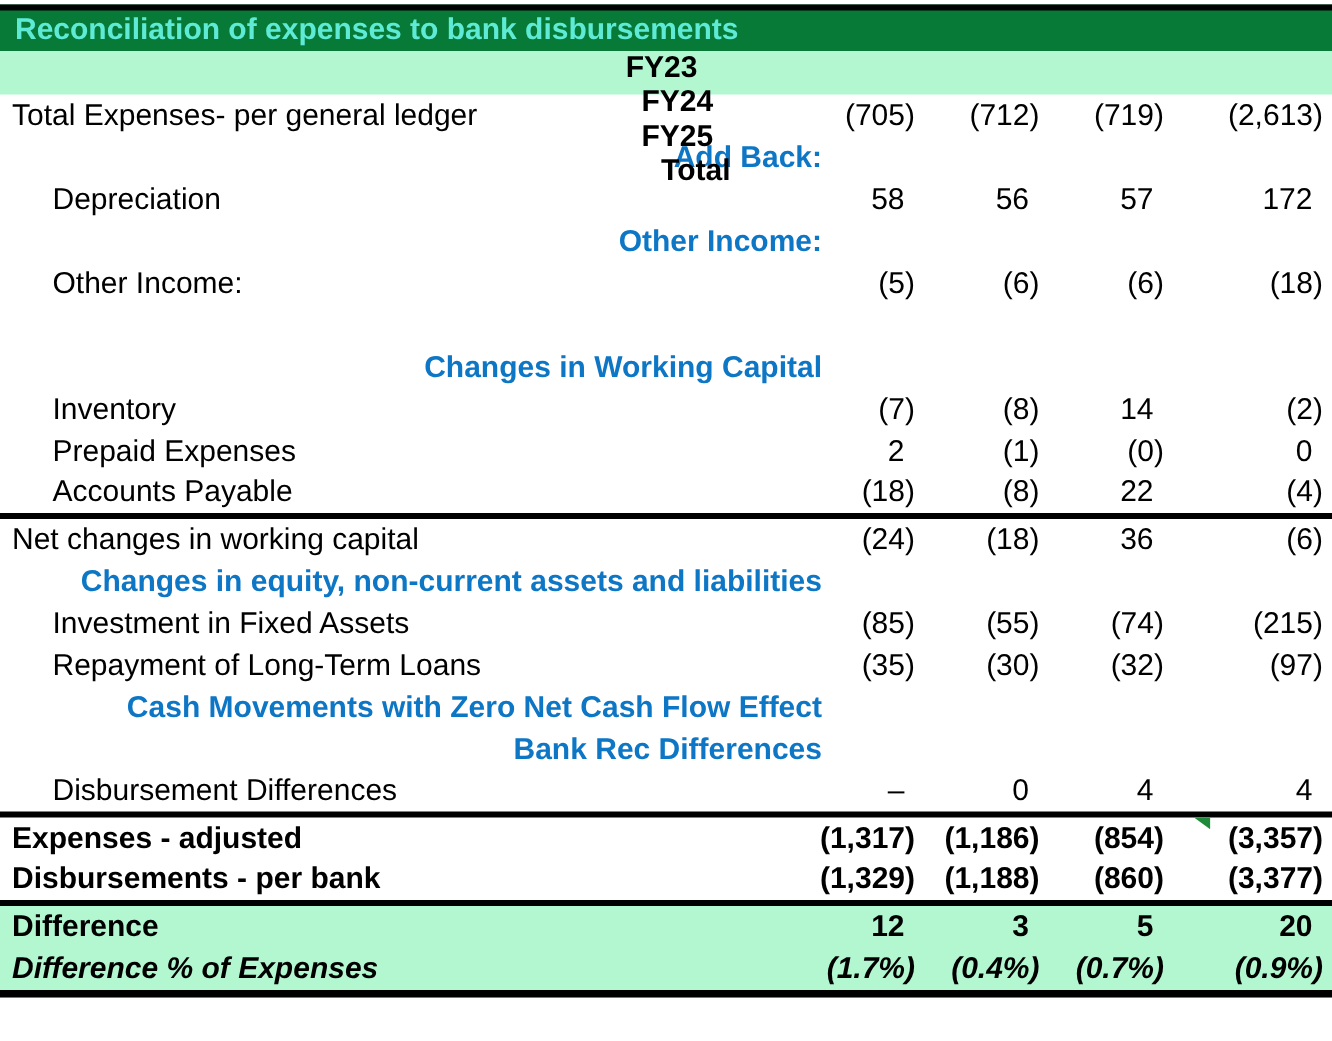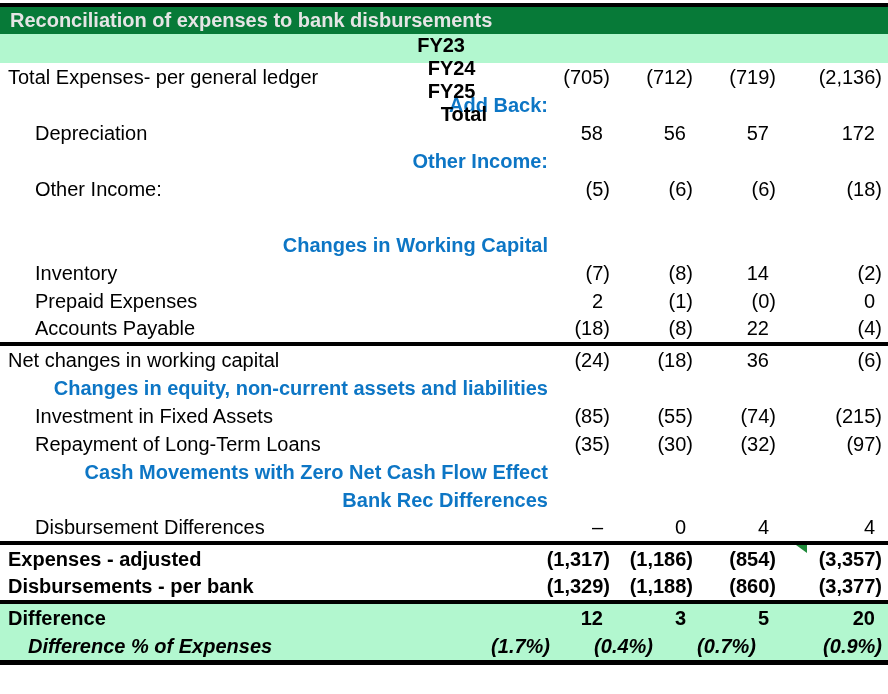--- a/index.html
+++ b/index.html
@@ -3,32 +3,32 @@
 <meta charset="utf-8">
 <style>
   html,body{margin:0;padding:0;}
   body{
     width:888px;height:694px;background:#ffffff;color:#000;
     font-family:"Liberation Sans",sans-serif;font-size:20px;
     --dg:#077A38;--lg:#B2F7CF;--bl:#0D76C5;--fg:#1F8A3A;
   }
   .sheet{padding-top:3px;}
   .row{display:flex;align-items:center;box-sizing:border-box;padding-right:6px;}
-  .title-row{height:31px;background:var(--dg);border-top:4px solid #000;color:#e5e5e5;font-weight:700;padding-left:10px;}
+  .title-row{height:31px;background:var(--dg);border-top:4px solid #000;color:#5eead4;font-weight:700;padding-left:10px;}
   .header-row{height:29px;background:var(--lg);font-weight:700;flex-direction:column;}
   .r{height:28px;}
   .bb{border-bottom:4px solid #000;height:31px;}
   .bbf{border-bottom:5px solid #000;height:33px;}
   .greenbg{background:var(--lg);}
   .lbl{flex:1;padding-left:8px;white-space:nowrap;overflow:hidden;}
   .row-detail .lbl{padding-left:35px;}
   .row-section .lbl{color:var(--bl);font-weight:700;text-align:right;}
   .row-labelbold .lbl{font-weight:400;}
   .row-total .lbl,.row-total .num{font-weight:700;}
-  .row-totalitalic .lbl,.row-totalitalic .num{font-weight:700;font-style:italic;margin-left:20px;}
+  .row-totalitalic .lbl,.row-totalitalic .num{font-weight:700;font-style:italic;}
   .num{height:100%;display:flex;align-items:center;justify-content:flex-end;
        text-align:right;white-space:nowrap;position:relative;box-sizing:border-box;}
   .c1{width:62px}.c2{width:83px}.c3{width:83px}.c4{width:106px}
   .pad{padding-right:7px;}
   .flag{position:absolute;left:20px;top:0;width:11px;height:8px;background:var(--fg);
         clip-path:polygon(0 0,100% 0,100% 100%);}
 </style>
 </head>
 <body style="--dg: #077A38; --lg: #B2F7CF; --bl: #0D76C5; --fg: #1F8A3A;">
 
@@ -42,21 +42,21 @@
       <span class="num c2 pad">FY24</span>
       <span class="num c3 pad">FY25</span>
       <span class="num c4 pad">Total</span>
     </div>
   <div id="rows">
       <div class="row r row-labelbold">
     <span class="lbl">Total Expenses- per general ledger</span>
   <span class="num c1">(705)</span>
         <span class="num c2">(712)</span>
         <span class="num c3">(719)</span>
-        <span class="num c4">(2,136)</span>
+        <span class="num c4">(2,613)</span>
       </div>
       <div class="row r row-section">
     <span class="lbl">Add Back:</span>
   <span class="num c1 pad"></span>
         <span class="num c2 pad"></span>
         <span class="num c3 pad"></span>
         <span class="num c4 pad"></span>
       </div>
       <div class="row r row-detail">
     <span class="lbl">Depreciation</span>

